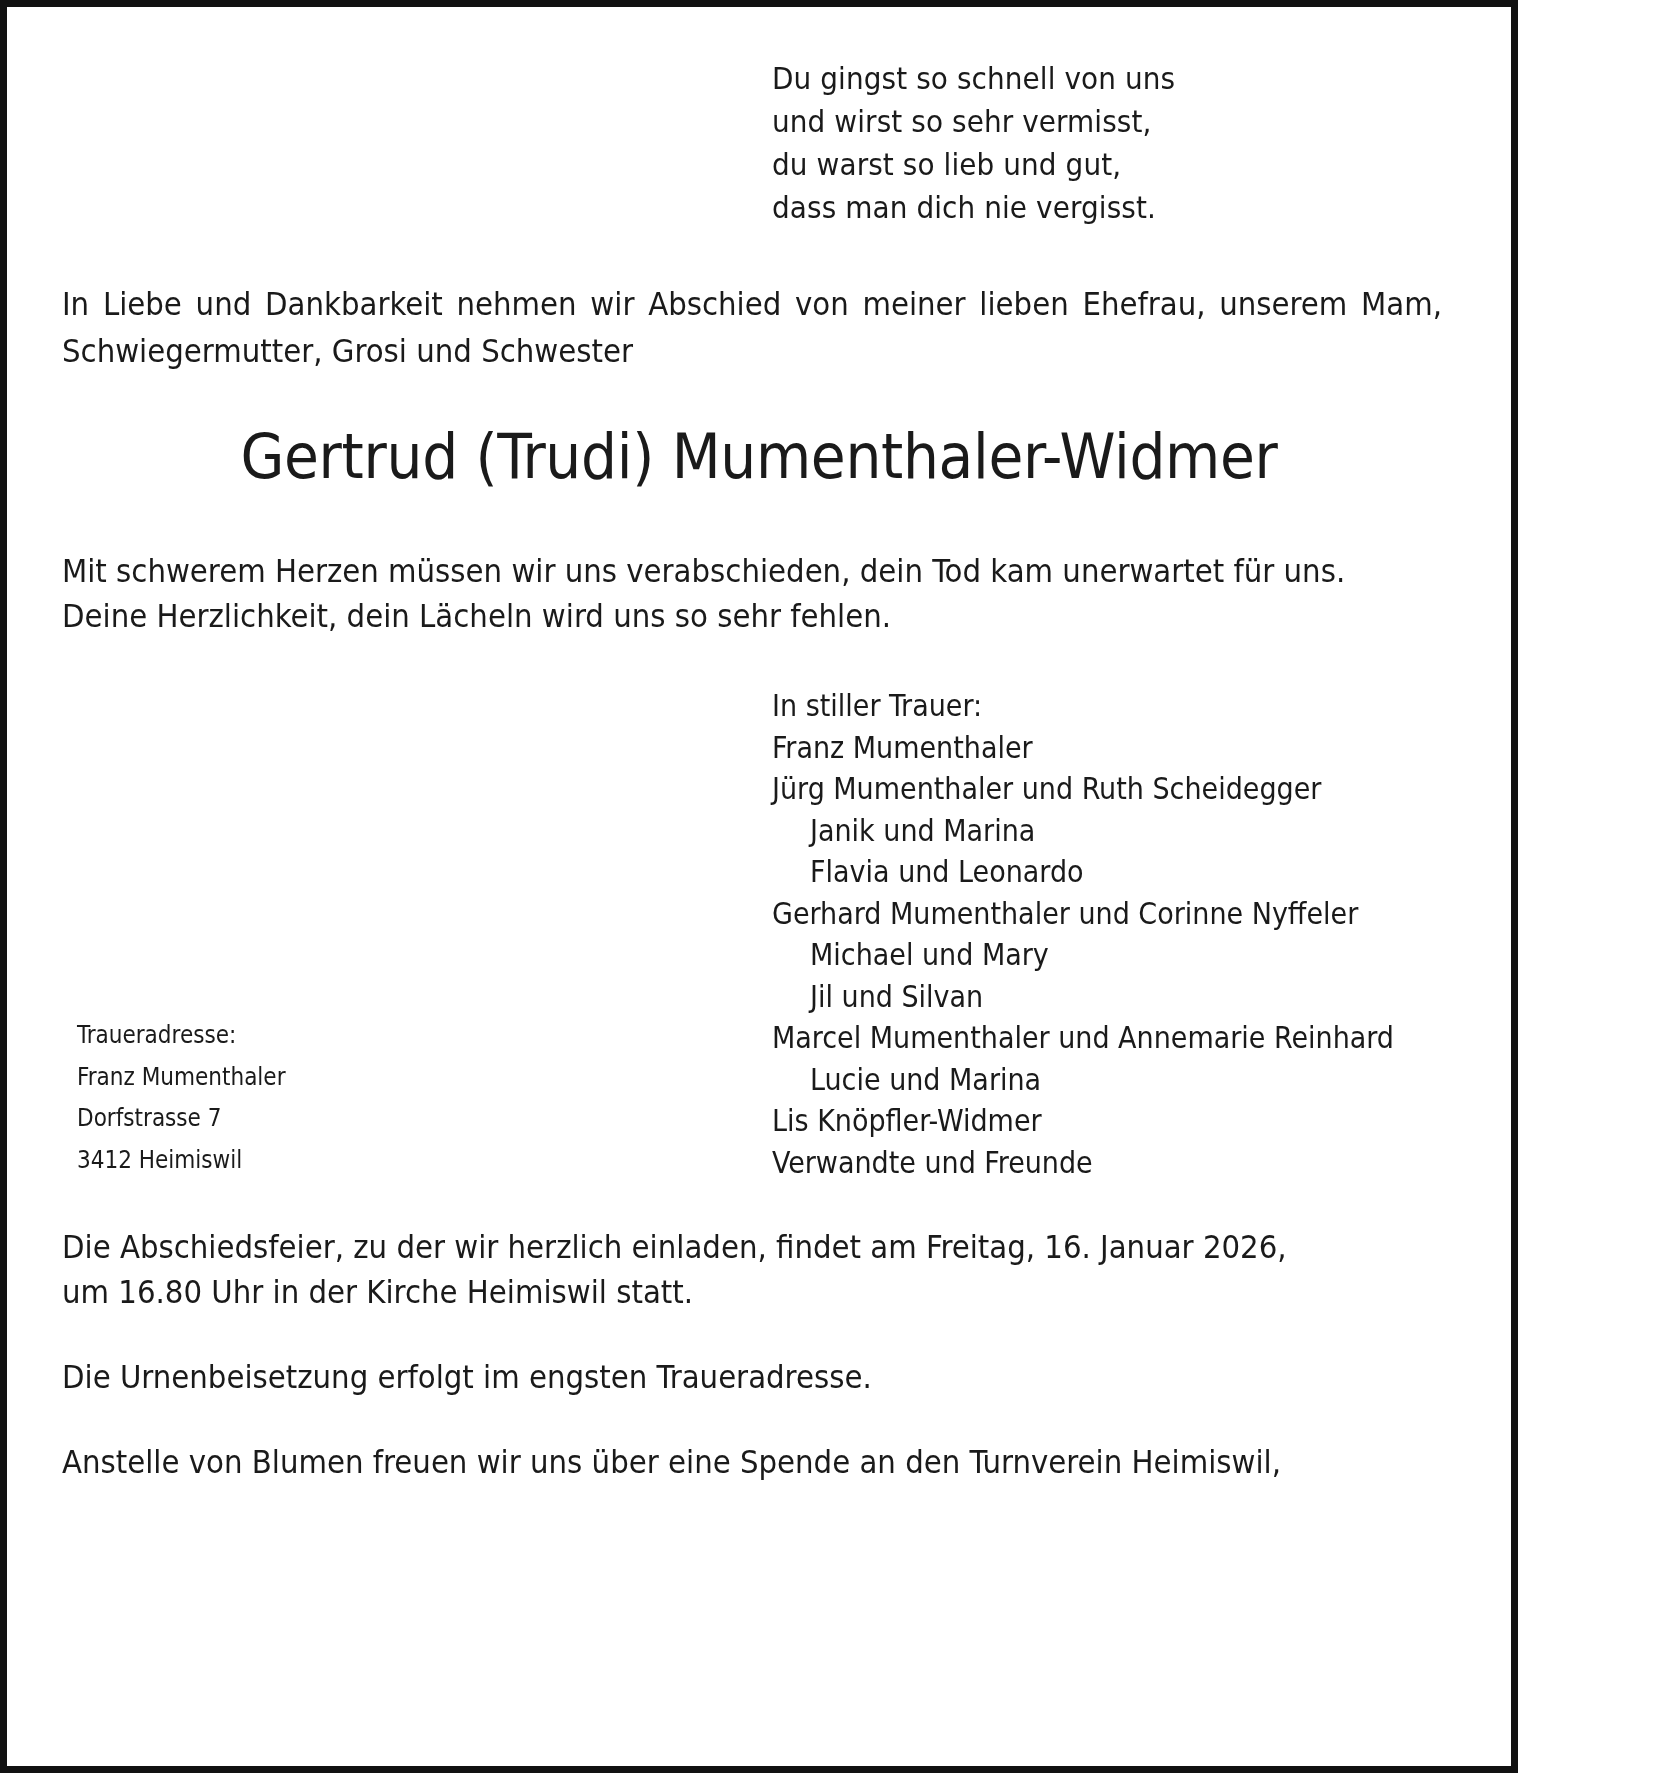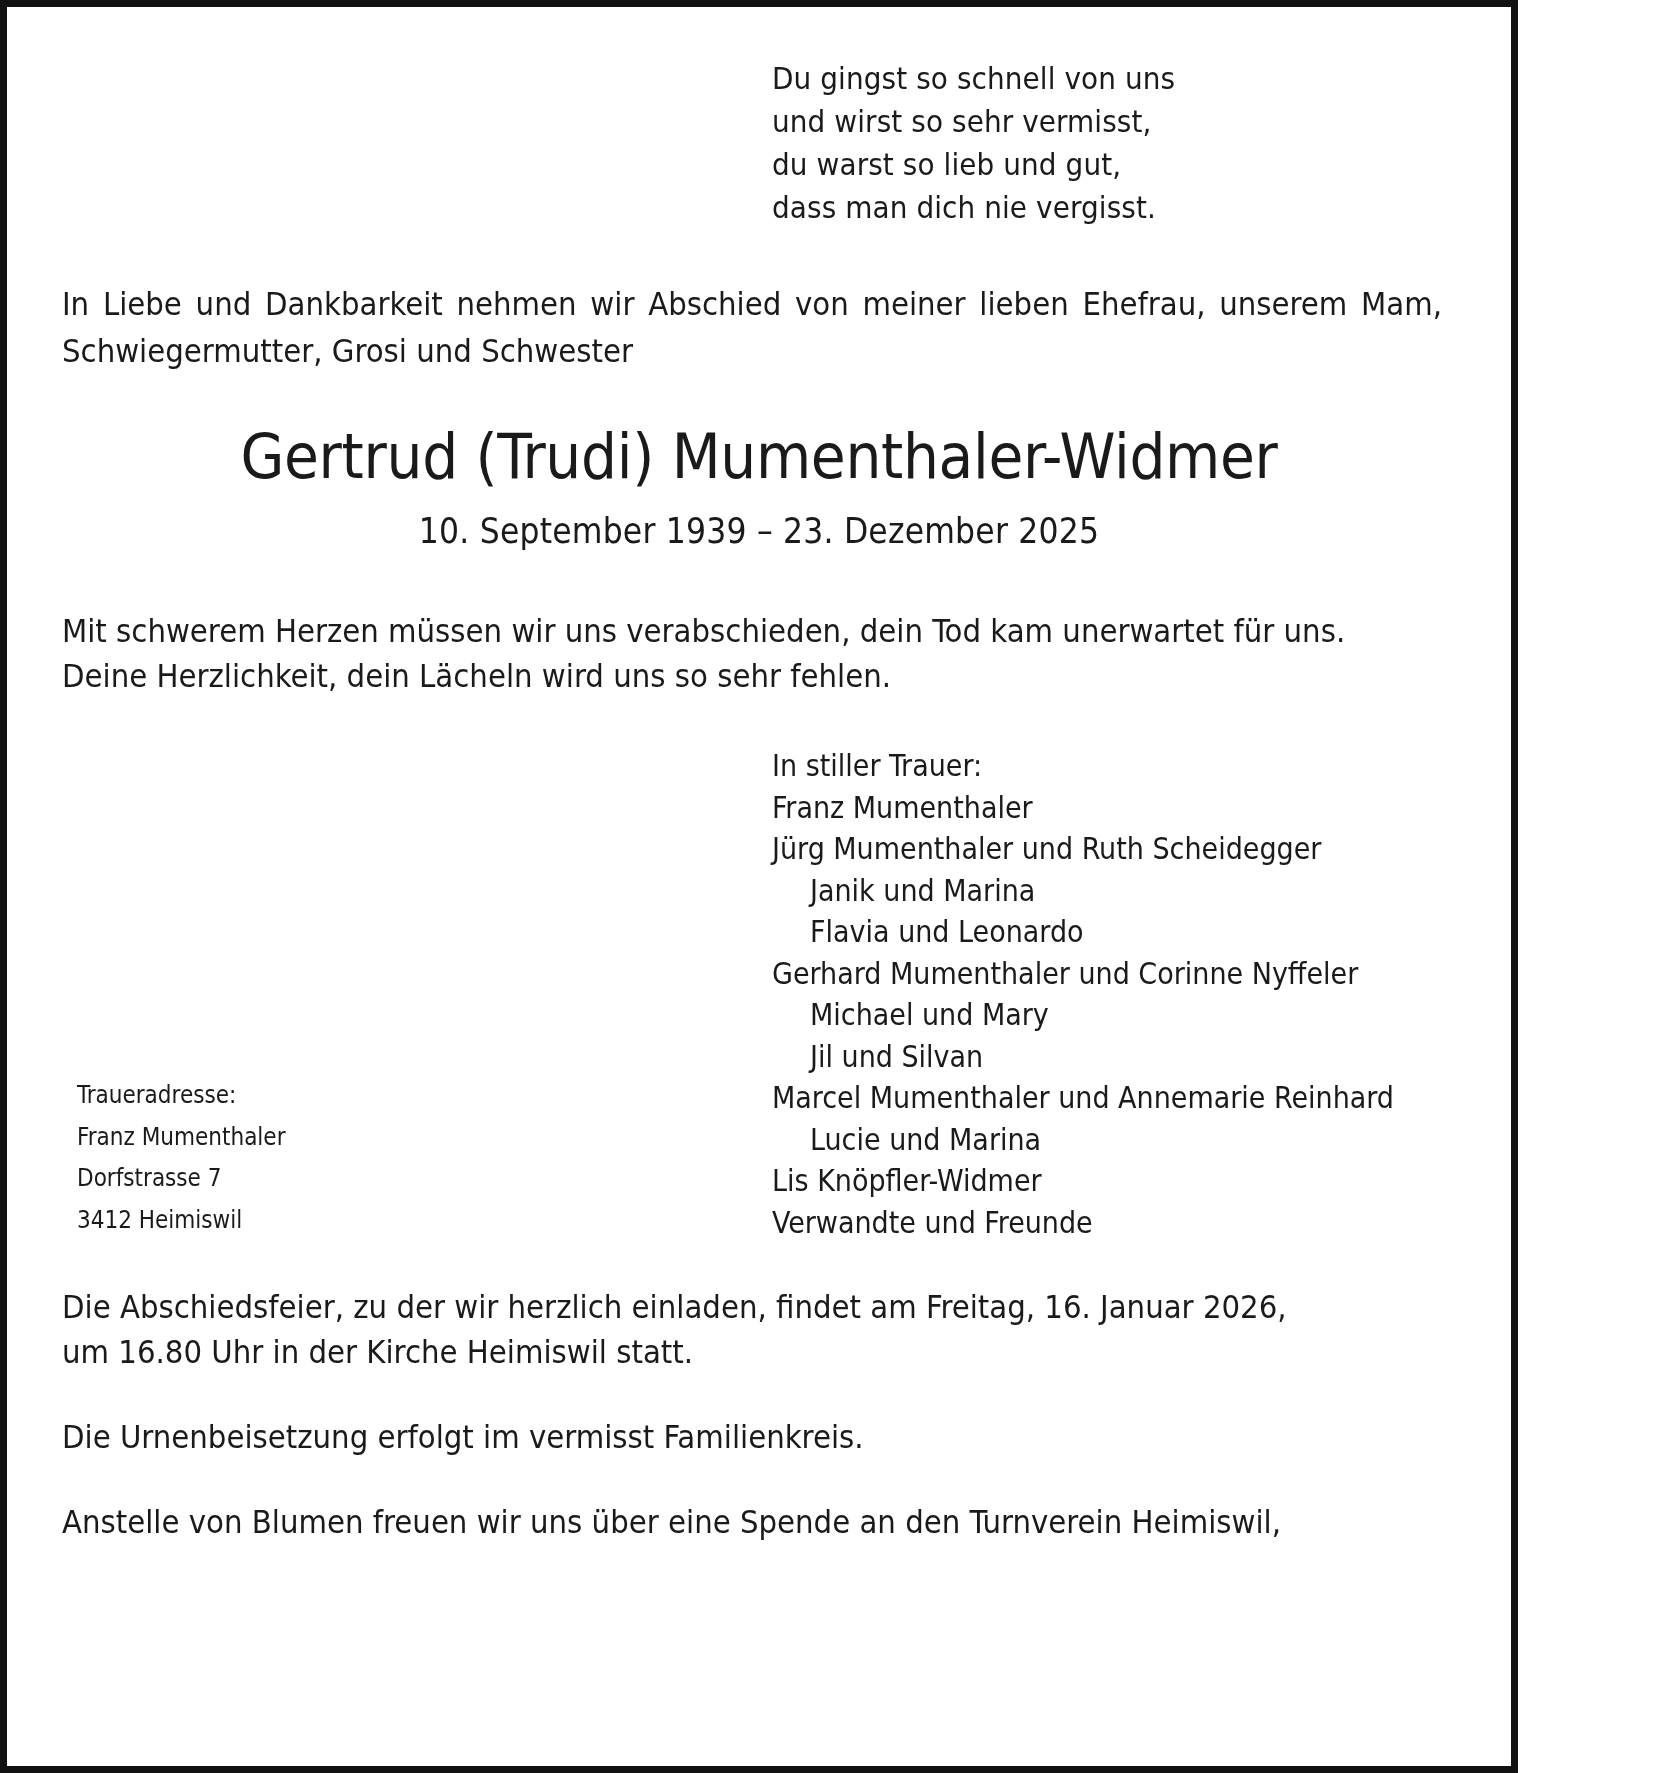--- a/index.html
+++ b/index.html
@@ -145,21 +145,20 @@
     <div class="line">Du gingst so schnell von uns</div>
     <div class="line">und wirst so sehr vermisst,</div>
     <div class="line">du warst so lieb und gut,</div>
     <div class="line">dass man dich nie vergisst.</div>
   </div>
 
   <p class="intro">In Liebe und Dankbarkeit nehmen wir Abschied von meiner lieben Ehefrau, unserem Mam, Schwiegermutter, Grosi und Schwester</p>
 
   <div class="name-block">
     <h1 class="deceased-name">Gertrud (Trudi) Mumenthaler-Widmer</h1>
-    <p class="life-dates">10. September 1939 – 23. Dezember 2025</p>
   </div>
 
   <p class="farewell">
     <span class="line">Mit schwerem Herzen müssen wir uns verabschieden, dein Tod kam unerwartet für uns.</span>
     <span class="line">Deine Herzlichkeit, dein Lächeln wird uns so sehr fehlen.</span>
   </p>
 
   <div class="columns">
 
     <div class="mourners">
@@ -186,21 +185,21 @@
 
   </div>
 
   <div class="bottom">
 
     <p>
       <span class="line">Die Abschiedsfeier, zu der wir herzlich einladen, findet am Freitag, 16. Januar 2026,</span>
       <span class="line">um 16.80 Uhr in der Kirche Heimiswil statt.</span>
     </p>
 
-    <p>Die Urnenbeisetzung erfolgt im vermisst Familienkreis.</p>
+    <p>Die Urnenbeisetzung erfolgt im engsten Traueradresse.</p>
 
     <p>
       <span class="line">Anstelle von Blumen freuen wir uns über eine Spende an den Turnverein Heimiswil,</span>
     </p>
 
   </div>
 
 </div>
 
 </body></html>

